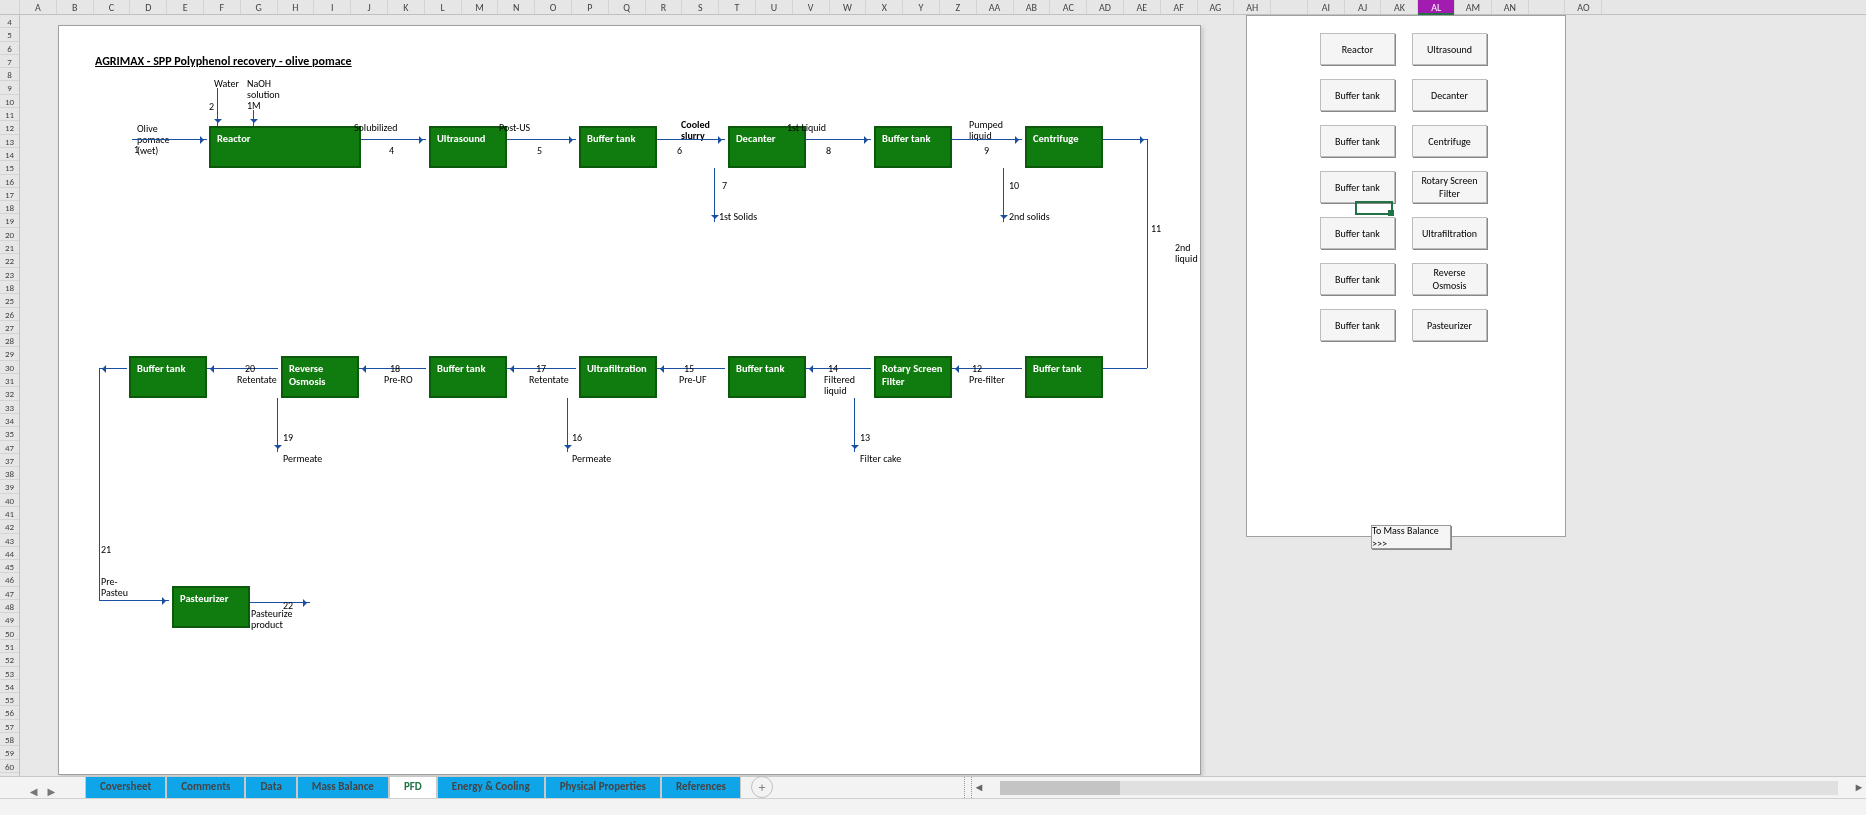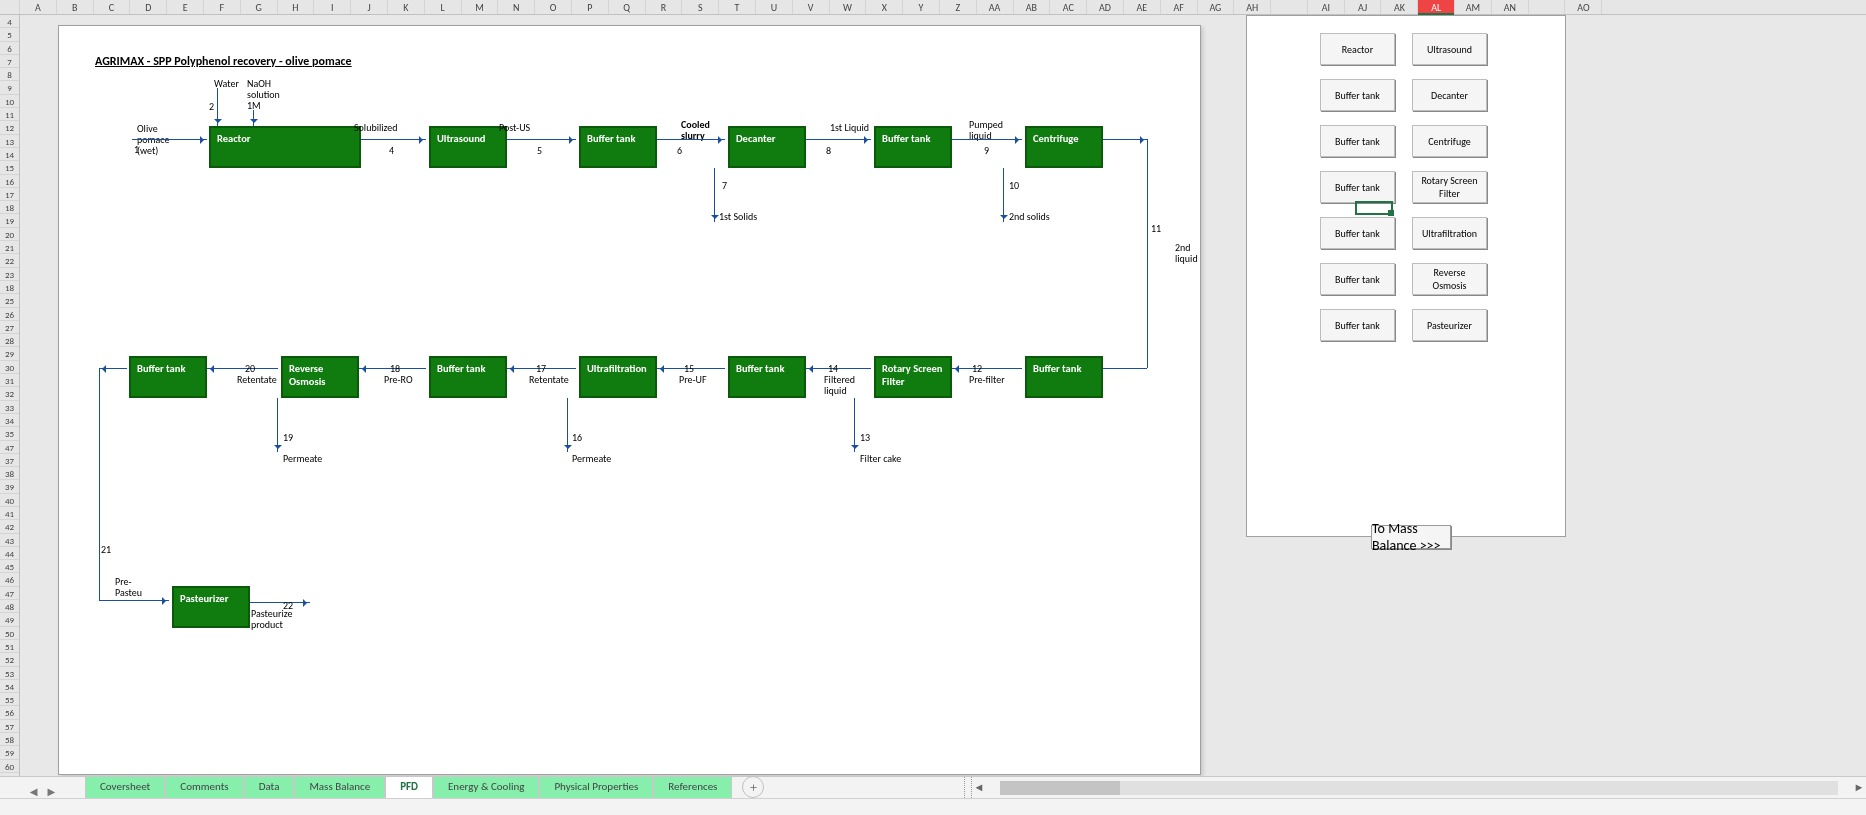--- a/index.html
+++ b/index.html
@@ -3,21 +3,21 @@
 <meta charset="utf-8">
 <style>
   * { box-sizing: border-box; margin:0; padding:0; }
   html,body { width:1866px; height:815px; font-family: Calibri, Arial, sans-serif; font-size:11px; background:#fff; overflow:hidden; }
   .workbook { position:absolute; inset:0; }
 
   
   .colhdr { position:absolute; left:0; top:0; height:15px; right:0; display:flex; background:#e6e6e6; border-bottom:1px solid #c0c0c0; }
   .colcell { flex:0 0 36.8px; text-align:center; font-size:10px; color:#444; border-right:1px solid #d4d4d4; line-height:15px; position:relative;}
   .colcell.narrow { flex:0 0 20px; }
-  .colcell.sel { background:#ef4444; color:#fff; }
+  .colcell.sel { background:#a21caf; color:#fff; }
   .colcell.sel::after{content:""; position:absolute; left:0;right:0;bottom:-1px;height:2px;background:#217346;}
   
   .rowhdr { position:absolute; left:0; top:15px; width:20px; bottom:39px; background:#e6e6e6; border-right:1px solid #c0c0c0; overflow:hidden;}
   .rowcell { height:13.3px; text-align:center; font-size:9px; color:#444; border-bottom:1px solid #d4d4d4; line-height:13px; }
 
   
   .sheet { position:absolute; left:20px; top:15px; right:0; bottom:39px; background:#e8e8e8; overflow:hidden; }
   .page { position:absolute; left:38px; top:10px; width:1143px; height:750px; background:#fff; border:1px solid #a0a0a0; box-shadow: 2px 2px 4px rgba(0,0,0,.15);}
   .title { position:absolute; left:36px; top:28px; font-weight:bold; font-size:12px; text-decoration:underline; }
   .block { position:absolute; background:#107c10; border:2px solid #0b5a0b; color:#fff; padding:4px 6px; font-size:10.5px; font-weight:bold; }
@@ -26,30 +26,30 @@
   .arrow { position:absolute; height:0; border-top:1px solid #1a4ea0; }
   .arrow::after{ content:""; position:absolute; right:-1px; top:-4px; border:4px solid transparent; border-left-color:#1a4ea0;}
   .arrowL{ position:absolute; height:0; border-top:1px solid #1a4ea0;}
   .arrowL::after{ content:""; position:absolute; left:-1px; top:-4px; border:4px solid transparent; border-right-color:#1a4ea0;}
   .vline { position:absolute; width:0; border-left:1px solid #1a4ea0;}
   .vline.dn::after{content:"";position:absolute;left:-4px;bottom:-1px;border:4px solid transparent;border-top-color:#1a4ea0;}
 
   
   .panel { position:absolute; left:1226px; top:0; width:320px; height:522px; background:#fff; border:1px solid #a0a0a0;}
   .pbtn  { position:absolute; width:75px; height:32px; background:#f5f5f5; border:1px solid #bdbdbd; box-shadow:1px 1px 0 #888; font-size:10px; display:flex; align-items:center; justify-content:center; text-align:center; padding:0 4px; cursor:pointer;}
-  .bigbtn{ position:absolute; left:1351px; top:510px; width:80px; height:24px; background:#f5f5f5; border:1px solid #999; box-shadow:1px 1px 0 #888; font-size:14px; display:flex;align-items:center;justify-content:center; cursor:pointer;}
+  .bigbtn{ position:absolute; left:1351px; top:510px; width:80px; height:24px; background:#f5f5f5; border:1px solid #999; box-shadow:1px 1px 0 #888; font-size:10px; display:flex;align-items:center;justify-content:center; cursor:pointer;}
 
   .activecell{ position:absolute; border:2px solid #217346; background:transparent; pointer-events:none;}
   .activecell::after{content:"";position:absolute;right:-3px;bottom:-3px;width:6px;height:6px;background:#217346;}
 
   
   .tabstrip{ position:absolute; left:0; right:0; bottom:17px; height:22px; background:#f3f3f3; border-top:1px solid #c8c8c8; display:flex; align-items:flex-end;}
   .tabnav{ width:85px; display:flex; align-items:center; justify-content:center; gap:10px; color:#777;}
   .tabnav span{cursor:pointer; font-size:10px;}
-  .tab{ padding:3px 14px 4px; border:1px solid #c8c8c8; border-bottom:none; background:#86efac; margin-right:0px; font-size:11px; color:#444; cursor:pointer;}
+  .tab{ padding:3px 14px 4px; border:1px solid #c8c8c8; border-bottom:none; background:#0ea5e9; margin-right:0px; font-size:11px; color:#444; cursor:pointer;font-weight:bold;}
   .tab.active{ background:#fff; color:#217346; font-weight:bold; border-bottom:2px solid #fff; margin-bottom:-1px;}
   .tabplus{ width:22px; height:22px; margin-left:10px; display:flex;align-items:center;justify-content:center; border:1px solid #c0c0c0; border-radius:50%; color:#666; cursor:pointer; font-size:12px;}
 
   .hscrollbar{ position:absolute; right:0; bottom:17px; left:964px; height:22px; background:#f3f3f3; border-top:1px solid #c8c8c8; display:flex; align-items:center;}
   .hsplit{ width:8px; height:100%; border-left:1px dotted #999; border-right:1px dotted #999; cursor:col-resize;}
   .htrack{ flex:1; height:14px; background:#e0e0e0; margin:0 14px; position:relative;}
   .hthumb{ position:absolute; left:0; top:0; height:14px; width:120px; background:#c4c4c4;}
   .harrow{ width:14px;text-align:center;color:#666; cursor:pointer;}
 
   .statusbar{ position:absolute; left:0; right:0; bottom:0; height:17px; background:#f3f3f3; border-top:1px solid #d0d0d0;}
@@ -196,21 +196,21 @@
       <div class="arrow" style="left:302px; top:113px; width:65px;"></div>
 
       <div class="label" style="left:440px; top:96px;">Post-US</div>
       <div class="num" style="left:478px; top:118px;">5</div>
       <div class="arrow" style="left:448px; top:113px; width:69px;"></div>
 
       <div class="label" style="left:622px; top:93px; width:40px;font-weight:bold;">Cooled slurry</div>
       <div class="num" style="left:618px; top:118px;">6</div>
       <div class="arrow" style="left:598px; top:113px; width:68px;"></div>
 
-      <div class="label" style="left:771px; top:96px;">1st Liquid</div>
+      <div class="label" style="left:728px; top:96px;">1st Liquid</div>
       <div class="num" style="left:767px; top:118px;">8</div>
       <div class="arrow" style="left:747px; top:113px; width:65px;"></div>
 
       <div class="label" style="left:910px; top:93px; width:40px;">Pumped liquid</div>
       <div class="num" style="left:925px; top:118px;">9</div>
       <div class="arrow" style="left:893px; top:113px; width:70px;"></div>
 
       <div class="num" style="left:663px; top:153px;">7</div>
       <div class="label" style="left:660px; top:185px;">1st Solids</div>
       <div class="vline dn" style="left:655px; top:142px; height:54px;"></div>
@@ -266,21 +266,21 @@
       <div class="label" style="left:513px; top:427px;">Permeate</div>
 
       <div class="vline dn" style="left:795px; top:372px; height:54px;"></div>
       <div class="num" style="left:801px; top:405px;">13</div>
       <div class="label" style="left:801px; top:427px;">Filter cake</div>
 
       <div class="vline" style="left:40px; top:342px; height:232px;"></div>
       <div class="arrowL" style="left:40px; top:342px; width:28px;"></div>
       <div class="arrow" style="left:40px; top:574px; width:70px;"></div>
       <div class="num" style="left:42px; top:517px;">21</div>
-      <div class="label" style="left:42px; top:550px; width:40px;padding-left:14px;">Pre-Pasteu</div>
+      <div class="label" style="left:42px; top:550px; width:40px;">Pre-Pasteu</div>
 
       <div class="block" style="left:113px; top:560px; width:78px; height:42px;">Pasteurizer</div>
       <div class="arrow" style="left:191px; top:576px; width:60px;"></div>
       <div class="num" style="left:224px; top:573px;">22</div>
       <div class="label" style="left:192px; top:582px; width:50px;">Pasteurize product</div>
     </div>
 
     <div class="panel"></div>
     <div id="panel-buttons">
         <div class="pbtn" style="left: 1300px; top: 18px;">Reactor</div>

